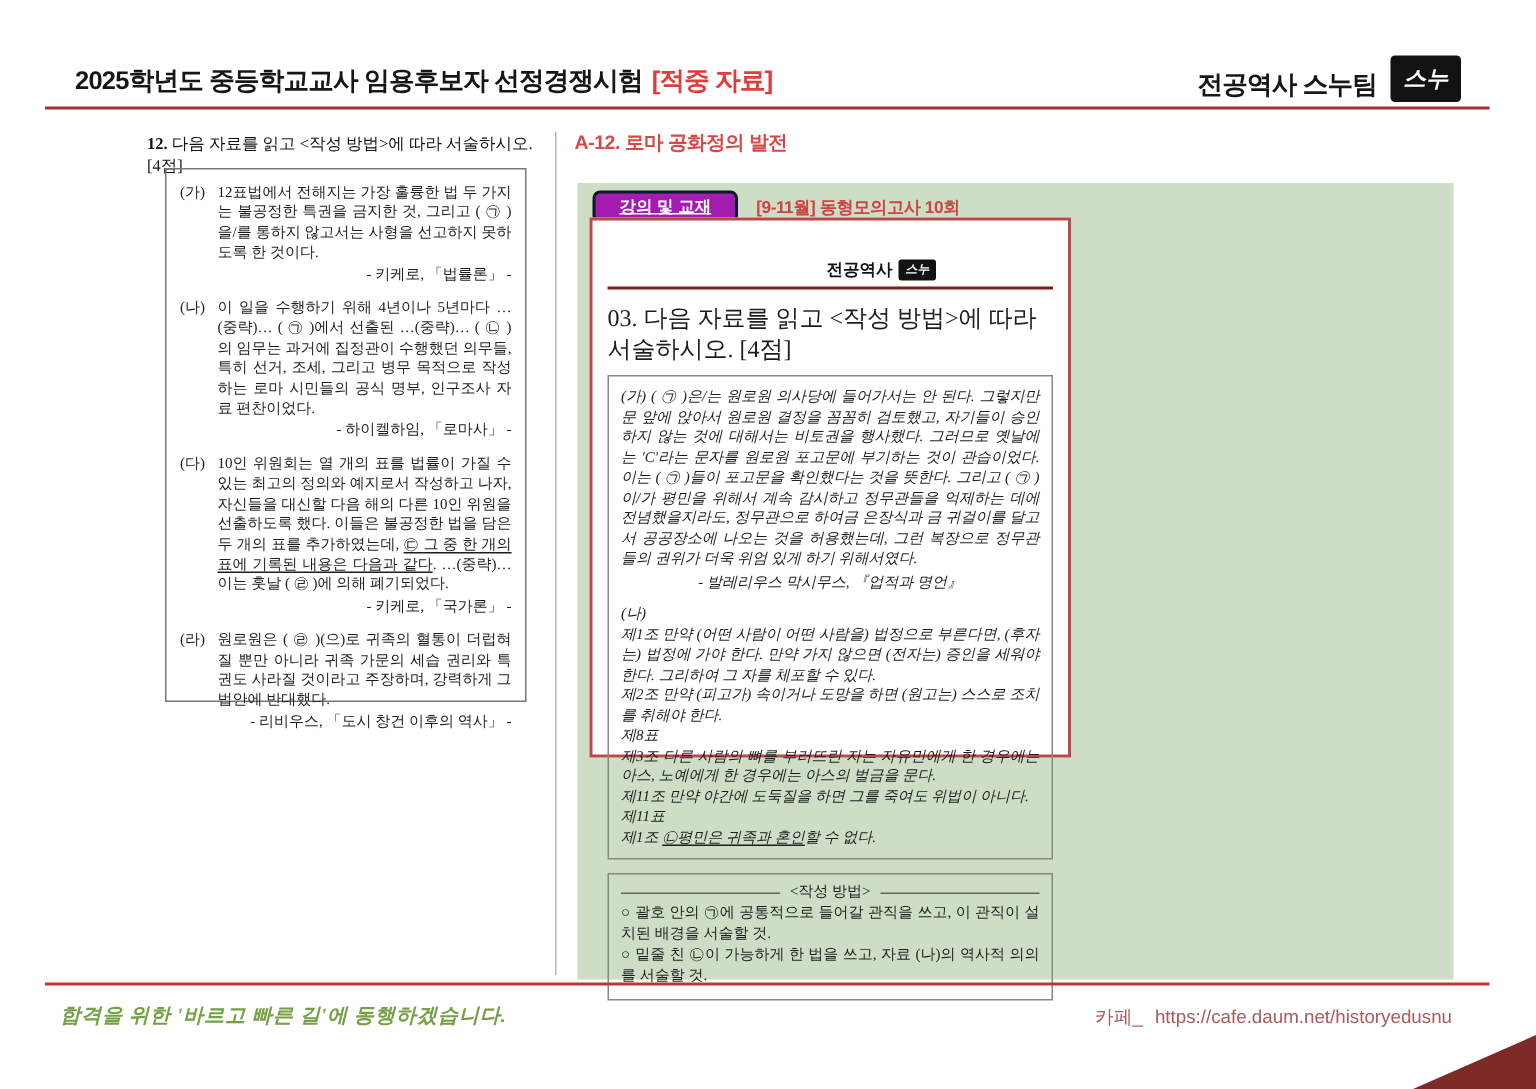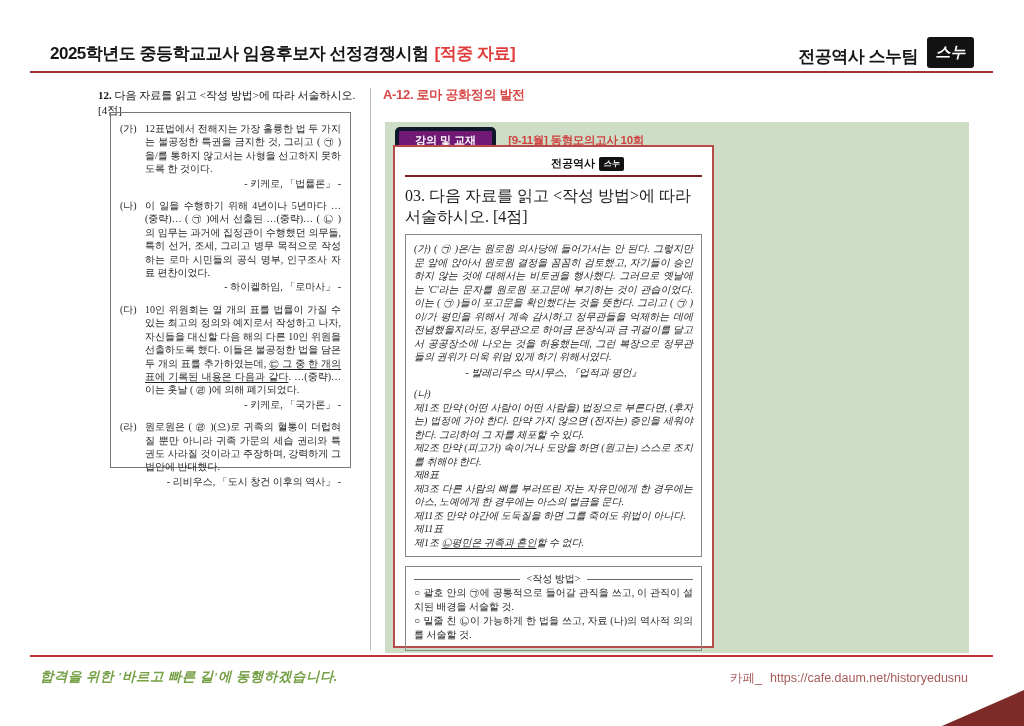--- a/index.html
+++ b/index.html
@@ -32,25 +32,25 @@
   .ul{text-decoration:underline;text-underline-offset:2px;}
 
   
   .vdiv{position:absolute;left:370px;top:88px;width:1px;height:562px;background:#b8b8b8;}
 
   
   .a12-title{position:absolute;left:383px;top:86px;font-family:"Liberation Sans","DejaVu Sans",sans-serif;
     font-weight:800;font-size:13px;color:#d94848;letter-spacing:-0.3px;}
   .green-panel{position:absolute;left:385px;top:122px;width:584px;height:531px;background:#cdddc6;}
   .badge-row{position:absolute;left:10px;top:5px;display:flex;align-items:center;gap:12px;}
-  .badge{background:#701a75;border:4px solid #0f172a;border-radius:5px;color:#fff;
+  .badge{background:#a21caf;border:2px solid #0f172a;border-radius:5px;color:#fff;
     font-family:"Liberation Sans",sans-serif;font-weight:800;font-size:11px;padding:2px 16px;line-height:14px;text-decoration:underline;}
   .badge-info{color:#d04343;font-family:"Liberation Sans",sans-serif;font-weight:800;font-size:11.5px;letter-spacing:-0.3px;}
-  .card{position:absolute;left:8px;top:23px;width:321px;height:503px;box-sizing:border-box;
-    background:#fff;border:2px solid #b84a4a;padding:7px 10px;}
+  .card{position:absolute;left:8px;top:23px;width:321px;height:360px;box-sizing:border-box;
+    background:#fff;border:2px solid #b84a4a;padding:23px 10px;}
   .card-brand{display:flex;justify-content:flex-end;align-items:center;gap:4px;
     border-bottom:2px solid #7d1f1f;padding:2px 78px 4px 0;}
   .card-brand .bname{font-family:"Liberation Sans",sans-serif;font-weight:800;font-size:11px;color:#111;}
   .mini-logo{width:25px;height:14px;background:#121212;border-radius:2px;color:#fff;display:flex;
     align-items:center;justify-content:center;font-family:"Liberation Sans",sans-serif;
     font-weight:800;font-size:8px;font-style:italic;}
   .card-q{font-size:16px;margin:9px 0 6px 0;color:#1d1d1d;}
   .cp-box{border:1px solid #888;padding:7px 8px;font-size:10px;line-height:13.5px;color:#1d1d1d;font-style:italic;}
   .cp-box p{margin:0;text-align:justify;}
   .cp-box .src{display:block;text-align:center;margin:2px 0 8px 0;}

